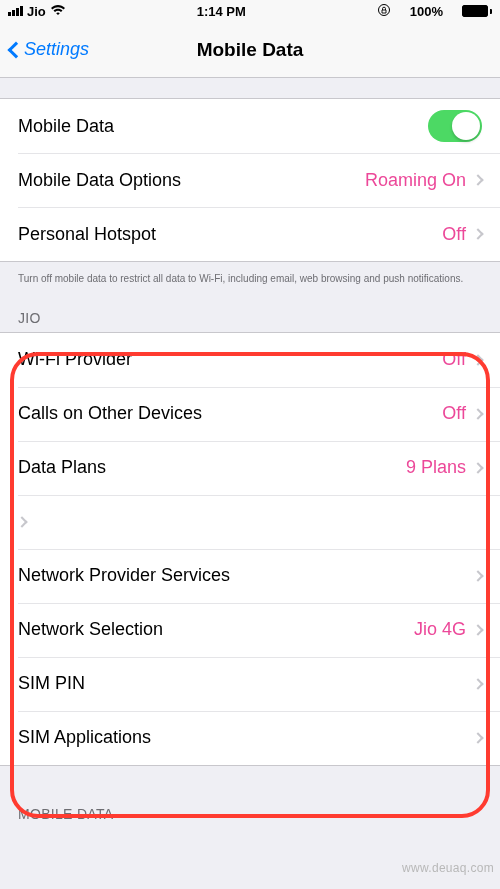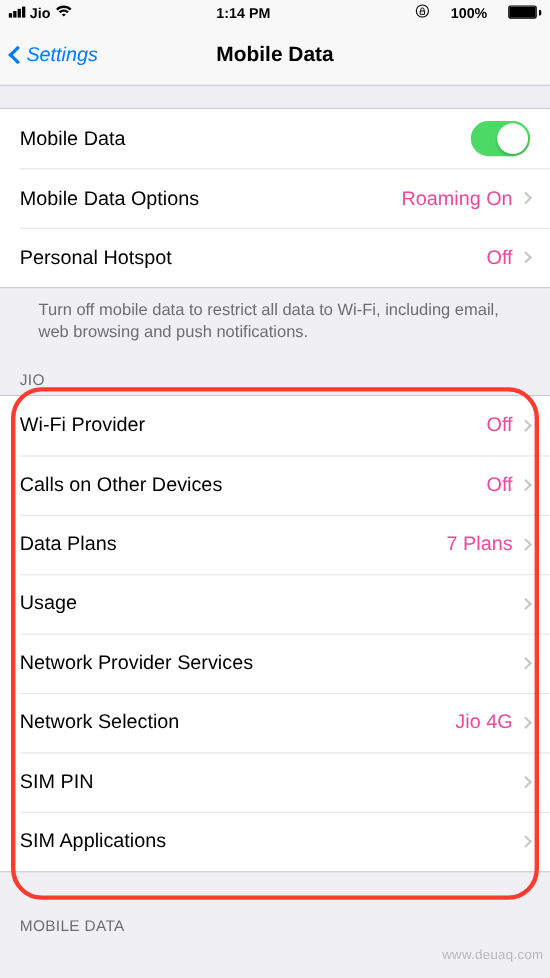--- a/index.html
+++ b/index.html
@@ -63,21 +63,21 @@
       left: 18px;
       right: 0;
       height: 1px;
       background: #e5e5e8;
     }
     .row-label { flex: 1; font-size: 18px; color: #000; }
     .row-value { font-size: 18px; color: #ec4899; margin-right: 8px; }
     .chevron-right { width: 8px; height: 8px; border-top: 2px solid #c7c7cc; border-right: 2px solid #c7c7cc; transform: rotate(45deg); }
     .toggle { width: 54px; height: 32px; background: #4cd964; border-radius: 16px; position: relative; cursor: pointer; }
     .toggle-knob { width: 28px; height: 28px; background: #fff; border-radius: 50%; position: absolute; top: 2px; right: 2px; box-shadow: 0 2px 3px rgba(0,0,0,0.2); }
-    .footer-text { font-size: 15px; color: #6d6d72; padding: 10px 35px 6px; line-height: 1.35; }
+    .footer-text { font-size: 10px; color: #6d6d72; padding: 10px 18px 6px; line-height: 1.35; }
     .section-header { font-size: 14px; color: #6d6d72; padding: 18px 18px 6px; text-transform: uppercase; letter-spacing: 0.3px; }
     .highlight-box {
       position: absolute;
       border: 4px solid #ff3b30;
       border-radius: 28px;
       pointer-events: none;
       left: 10px;
       right: 10px;
       top: 352px;
       height: 466px;
@@ -165,25 +165,24 @@
       <div class="row-value">Off</div>
       <span class="chevron-right"></span>
     </div>
     <div class="row">
       <div class="row-label">Calls on Other Devices</div>
       <div class="row-value">Off</div>
       <span class="chevron-right"></span>
     </div>
     <div class="row">
       <div class="row-label">Data Plans</div>
-      <div class="row-value">7 Plans</div>
-      <span class="chevron-right"></span>
-    </div>
-    <div class="row">
-      <div class="row-label">Usage</div>
+      <div class="row-value">9 Plans</div>
+      <span class="chevron-right"></span>
+    </div>
+    <div class="row">
       <span class="chevron-right"></span>
     </div>
     <div class="row">
       <div class="row-label">Network Provider Services</div>
       <span class="chevron-right"></span>
     </div>
     <div class="row">
       <div class="row-label">Network Selection</div>
       <div class="row-value">Jio 4G</div>
       <span class="chevron-right"></span>

